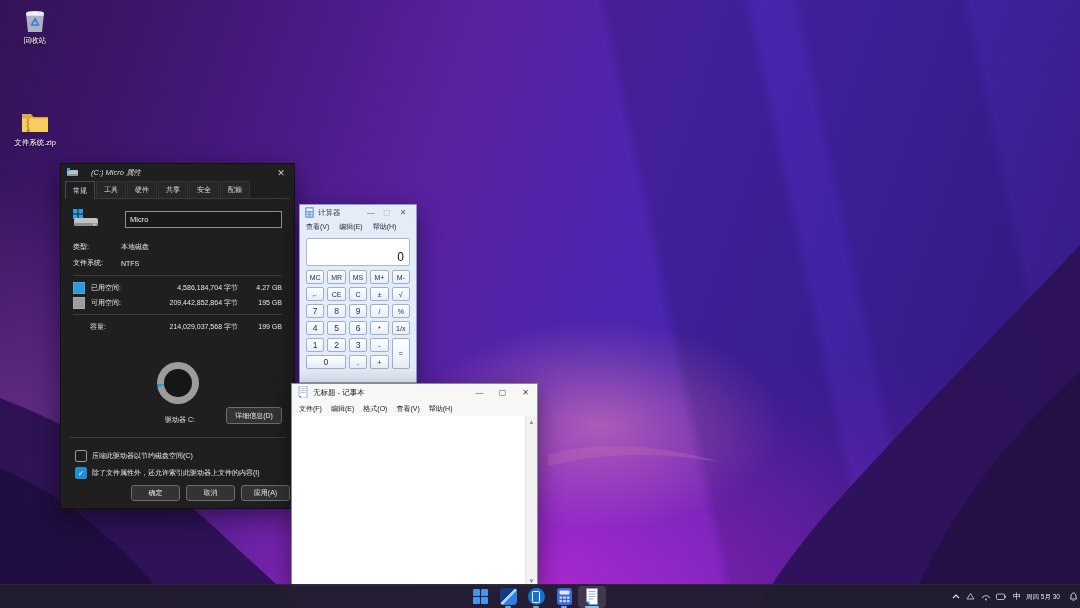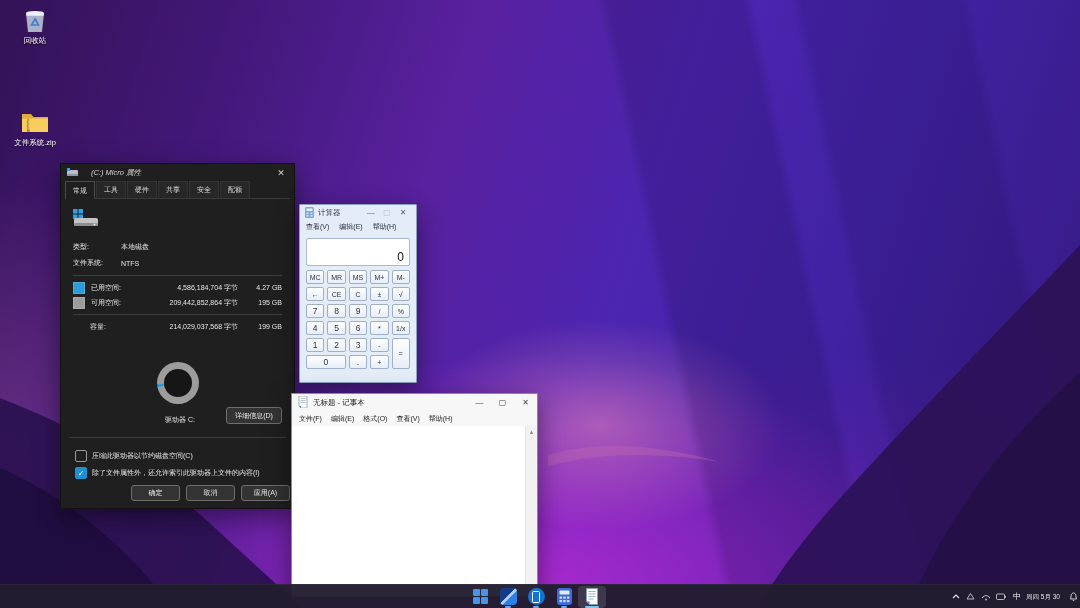--- a/index.html
+++ b/index.html
@@ -83,21 +83,21 @@
                 font-size:12px;color:#111;}
   .calc-keys{display:grid;grid-template-columns:repeat(5,1fr);grid-auto-rows:14px;gap:3px;margin:0 6px;}
   .key{background:linear-gradient(#fdfeff,#e8eef7);border:1px solid #9fb0c8;border-radius:2px;
        font-size:7px;color:#25304a;display:flex;align-items:center;justify-content:center;cursor:pointer;padding:0;}
   .key.digit{font-size:8.5px;}
   .key.key-eq{grid-column:5;grid-row:span 2;}
   .key.key-zero{grid-column:1 / span 2;}
 
   
   #notepad{left:291px;top:383px;width:245px;height:202px;background:#fdba74;border:1px solid #8a8a8a;
-           font-size:7px;color:#222;margin-top:10px;}
+           font-size:7px;color:#222;}
   #notepad .titlebar{height:17px;background:#f7f7f7;display:flex;align-items:center;padding:0 0 0 6px;}
   #notepad .title{margin-left:5px;flex:1;font-size:7.5px;color:#1a1a1a;}
   #notepad .wbtn{width:23px;height:17px;display:flex;align-items:center;justify-content:center;
                  color:#444;font-size:8px;cursor:pointer;}
   #notepad .menubar{display:flex;gap:9px;padding:3px 7px 3px;background:#f7f7f7;border-bottom:1px solid #ececec;}
   #notepad .menu-item{cursor:pointer;color:#1a1a1a;}
   .np-body{position:absolute;left:0;right:0;top:32px;bottom:0;}
   .np-text{position:absolute;left:0;top:0;right:11px;bottom:0;background:#fff;}
   .np-scroll{position:absolute;right:0;top:0;bottom:0;width:11px;background:#f2f2f2;border-left:1px solid #e4e4e4;}
   .np-scroll .arr{position:absolute;left:0;width:11px;height:11px;color:#8a8a8a;font-size:6px;
@@ -198,20 +198,21 @@
           <svg width="26" height="20" viewBox="0 0 26 20">
             <rect x="0" y="0" width="4.5" height="4.5" fill="#2ea0e8"></rect>
               <rect x="5.5" y="0" width="4.5" height="4.5" fill="#2ea0e8"></rect>
             <rect x="0" y="5.5" width="4.5" height="4.5" fill="#2ea0e8"></rect>
               <rect x="5.5" y="5.5" width="4.5" height="4.5" fill="#2ea0e8"></rect>
             <rect x="1" y="9" width="24" height="8" rx="2" fill="#c3c3c3"></rect>
             <rect x="1" y="14" width="24" height="3" rx="1.5" fill="#8f8f8f"></rect>
             <circle cx="21.5" cy="15.5" r="0.9" fill="#dff3e0"></circle>
           </svg>
         </span>
+        <div class="name-input">Micro</div>
       </div>
 
       <div style="height:9px"></div>
       <div class="info-row">
         <span class="lab">类型:</span>
         <span>本地磁盘</span>
       </div>
       <div class="info-row">
         <span class="lab">文件系统:</span>
         <span>NTFS</span>

